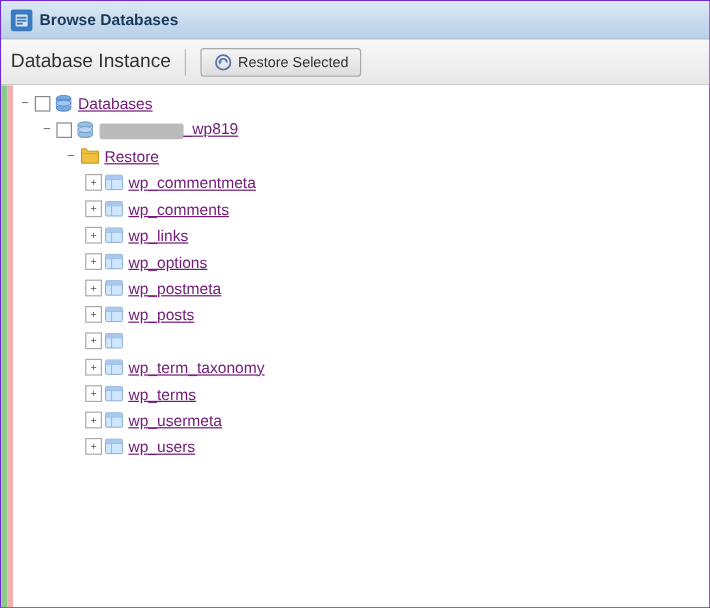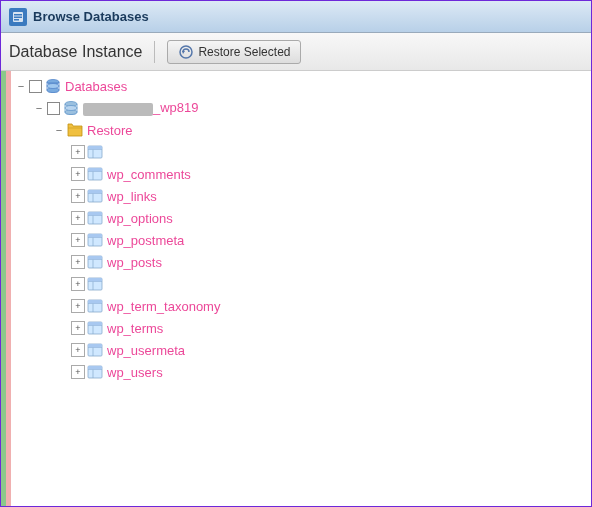--- a/index.html
+++ b/index.html
@@ -183,22 +183,23 @@
       flex-shrink: 0;
       margin-right: 4px;
     }
 
     .db-icon {
       font-size: 14px;
     }
 
     .node-label {
       font-size: 13px;
-      color: #ec4899;
+      color: #701a75;
       white-space: nowrap;
+      text-decoration: underline;
     }
 
     .color-bar-green {
       width: 5px;
       background: #8bc88b;
       flex-shrink: 0;
     }
 
     .color-bar-pink {
       width: 5px;
@@ -293,20 +294,21 @@
         <span class="tree-indent" style="width:60px;"></span>
         <div class="toggle-btn">+</div>
         <span class="node-icon">
           <svg width="16" height="14" viewBox="0 0 16 14">
             <rect x="1" y="1" width="14" height="12" rx="1" fill="#d0e8ff" stroke="#88aacc" stroke-width="0.8"></rect>
             <line x1="1" y1="4.5" x2="15" y2="4.5" stroke="#88aacc" stroke-width="0.7"></line>
             <line x1="6" y1="1" x2="6" y2="13" stroke="#88aacc" stroke-width="0.7"></line>
             <rect x="1" y="1" width="14" height="3.5" rx="1" fill="#a8c8f0" stroke="none"></rect>
           </svg>
         </span>
+        <span class="node-label">wp_commentmeta</span>
       </div>
 
       <div class="tree-item">
         <span class="tree-indent" style="width:60px;"></span>
         <div class="toggle-btn">+</div>
         <span class="node-icon">
           <svg width="16" height="14" viewBox="0 0 16 14">
             <rect x="1" y="1" width="14" height="12" rx="1" fill="#d0e8ff" stroke="#88aacc" stroke-width="0.8"></rect>
             <line x1="1" y1="4.5" x2="15" y2="4.5" stroke="#88aacc" stroke-width="0.7"></line>
             <line x1="6" y1="1" x2="6" y2="13" stroke="#88aacc" stroke-width="0.7"></line>

